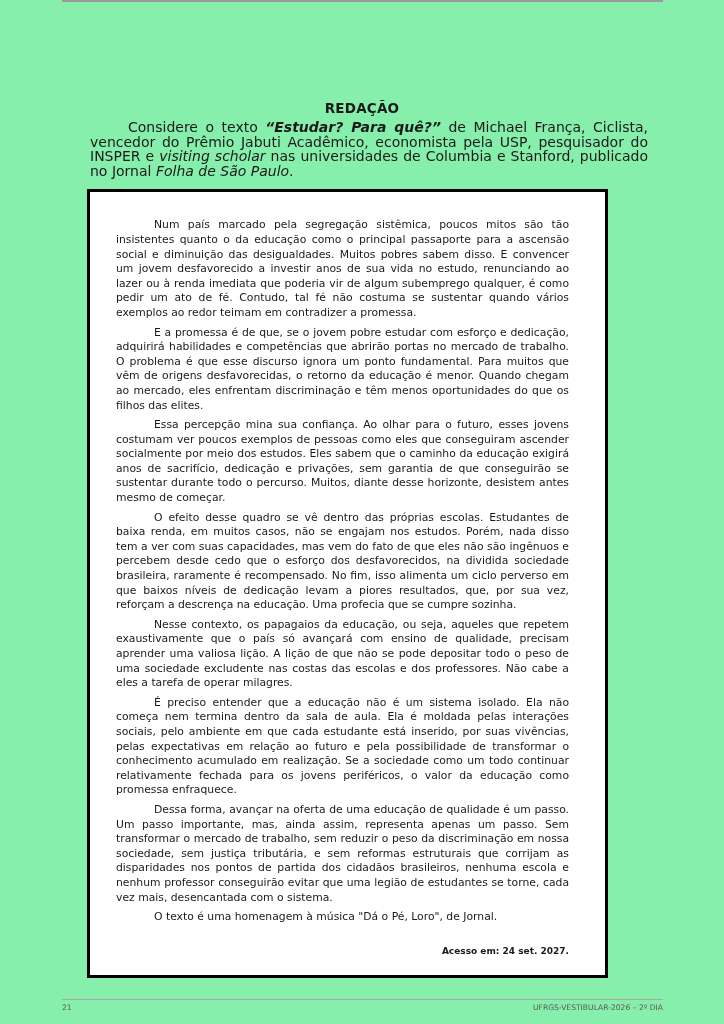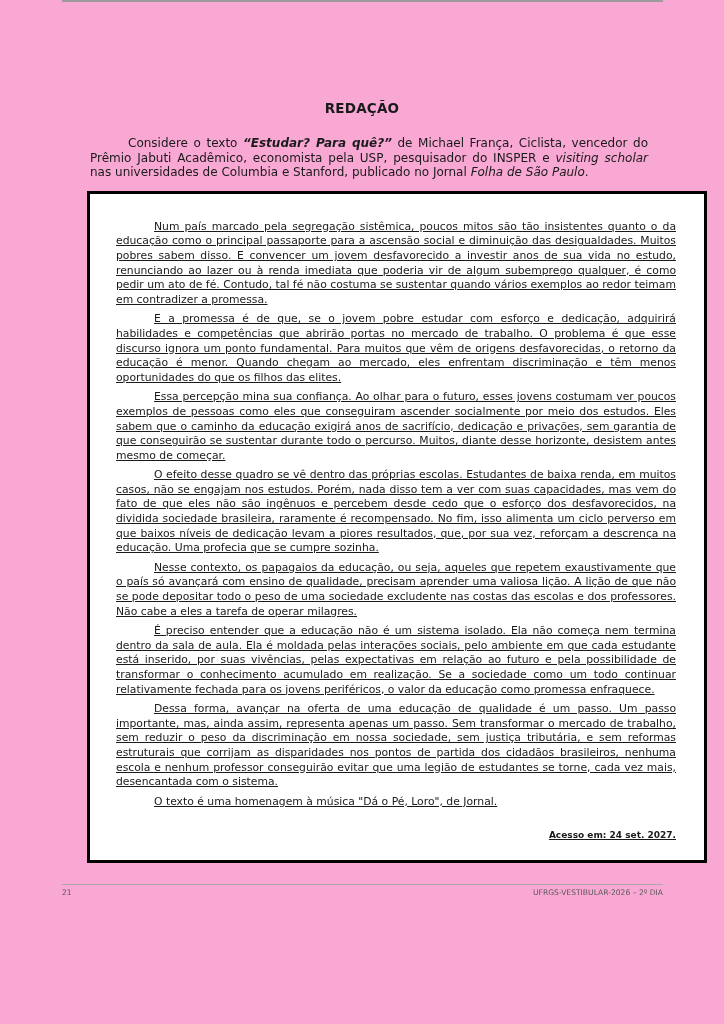--- a/index.html
+++ b/index.html
@@ -1,57 +1,56 @@
 <!DOCTYPE html>
 <html lang="pt"><head>
 <meta charset="utf-8">
 <style>
   html, body { margin: 0; padding: 0; background: #ffffff; }
   .page {
     position: relative;
     width: 724px;
     height: 1024px;
-    background: #f9a8d4;
+    background: #86efac;
     font-family: "DejaVu Sans", "Liberation Sans", sans-serif;
     color: #1a1a1a;
     overflow: hidden;
   }
   .rule {
     width: 601px;
     margin-left: 62px;
     height: 0;
     border-top: 2px solid #9b9b9b;
   }
   .rule-top { padding-top: 84px; }
   .page-title {
     margin: 14px 0 0 0;
     text-align: center;
     font-size: 13.5px;
     font-weight: bold;
     letter-spacing: 0.2px;
   }
   .intro {
     width: 558px;
-    margin: 20px auto 0 auto;
+    margin: 4px auto 0 auto;
     margin-left: 90px;
-    font-size: 12px;
+    font-size: 14px;
     line-height: 14.6px;
     text-align: justify;
     text-indent: 38px;
   }
   .seg-bi { font-weight: bold; font-style: italic; }
   .seg-i { font-style: italic; }
   .text-box {
     box-sizing: border-box;
-    width: 620px;
+    width: 521px;
     margin: 11px 0 0 87px;
     border: 3px solid #000000;
-    padding: 26px 28px 12px 26px;
+    padding: 26px 36px 12px 26px;
     background: #ffffff;
-    text-decoration: underline;
   }
   .text-box p {
     margin: 0 0 5px 0;
     font-size: 10.8px;
     line-height: 14.6px;
     text-align: justify;
     text-indent: 38px;
   }
   .source {
     max-width: 490px;

